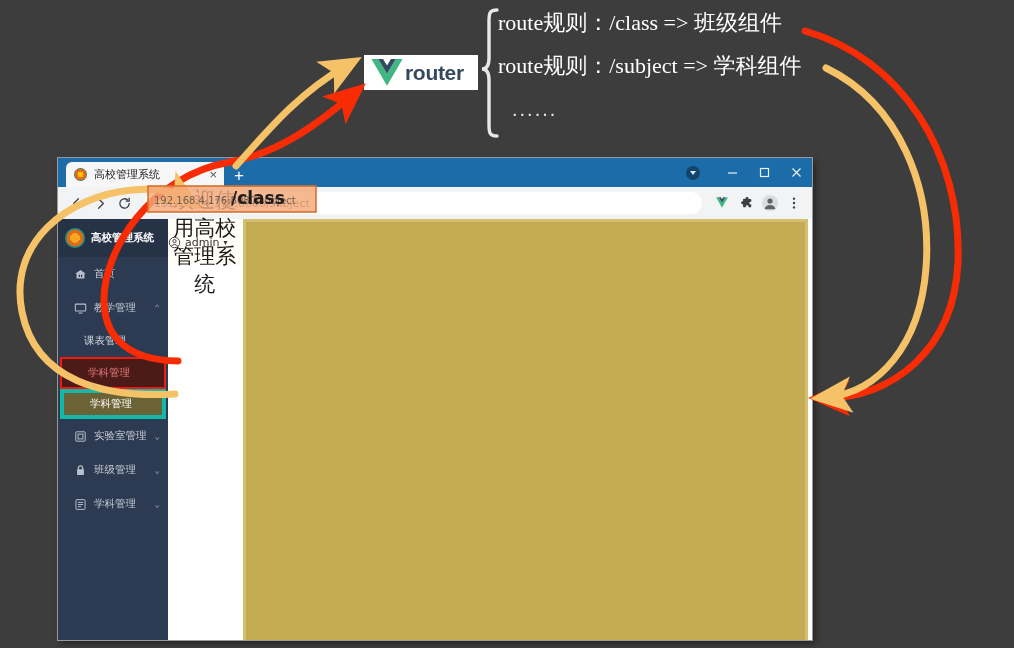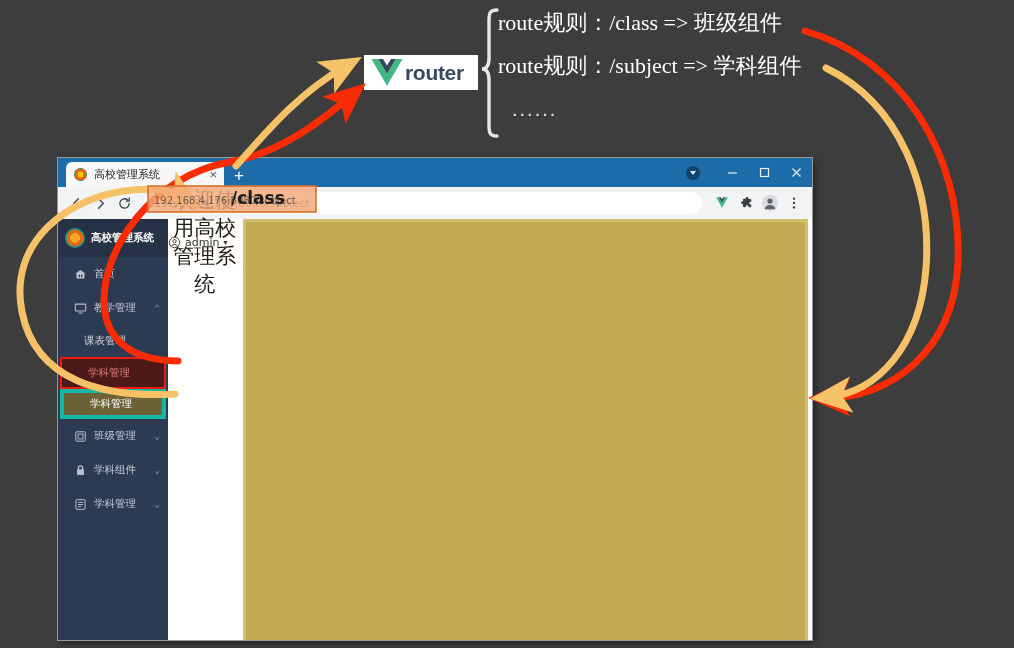--- a/index.html
+++ b/index.html
@@ -335,31 +335,31 @@
           <span>学科管理</span>
         </div>
 
         <div class="sb-item">
           <span class="ic">
             <svg width="13" height="13" viewBox="0 0 16 16" fill="none" stroke="currentColor" stroke-width="1.2">
                 <rect x="2.2" y="2.2" width="11.6" height="11.6" rx="1.2"></rect>
                 <rect x="5" y="5" width="6" height="6"></rect>
               </svg>
           </span>
-          <span class="lb">班级管理</span>
+          <span class="lb">实验室管理</span>
           <span class="caret">⌄</span>
         </div>
 
         <div class="sb-item">
           <span class="ic">
             <svg width="13" height="13" viewBox="0 0 16 16" fill="currentColor">
                 <path d="M4.6 6.6V5a3.4 3.4 0 0 1 6.8 0v1.6h.8v7H3.8v-7zM6.2 5v1.6h3.6V5a1.8 1.8 0 0 0-3.6 0z"></path>
               </svg>
           </span>
-          <span class="lb">学科组件</span>
+          <span class="lb">班级管理</span>
           <span class="caret">⌄</span>
         </div>
 
         <div class="sb-item">
           <span class="ic">
             <svg width="13" height="13" viewBox="0 0 16 16" fill="none" stroke="currentColor" stroke-width="1.2">
                 <rect x="2.4" y="2" width="11.2" height="12" rx="1"></rect>
                 <path d="M4.8 5.4h6.4M4.8 8h6.4M4.8 10.6h4"></path>
               </svg>
           </span>

